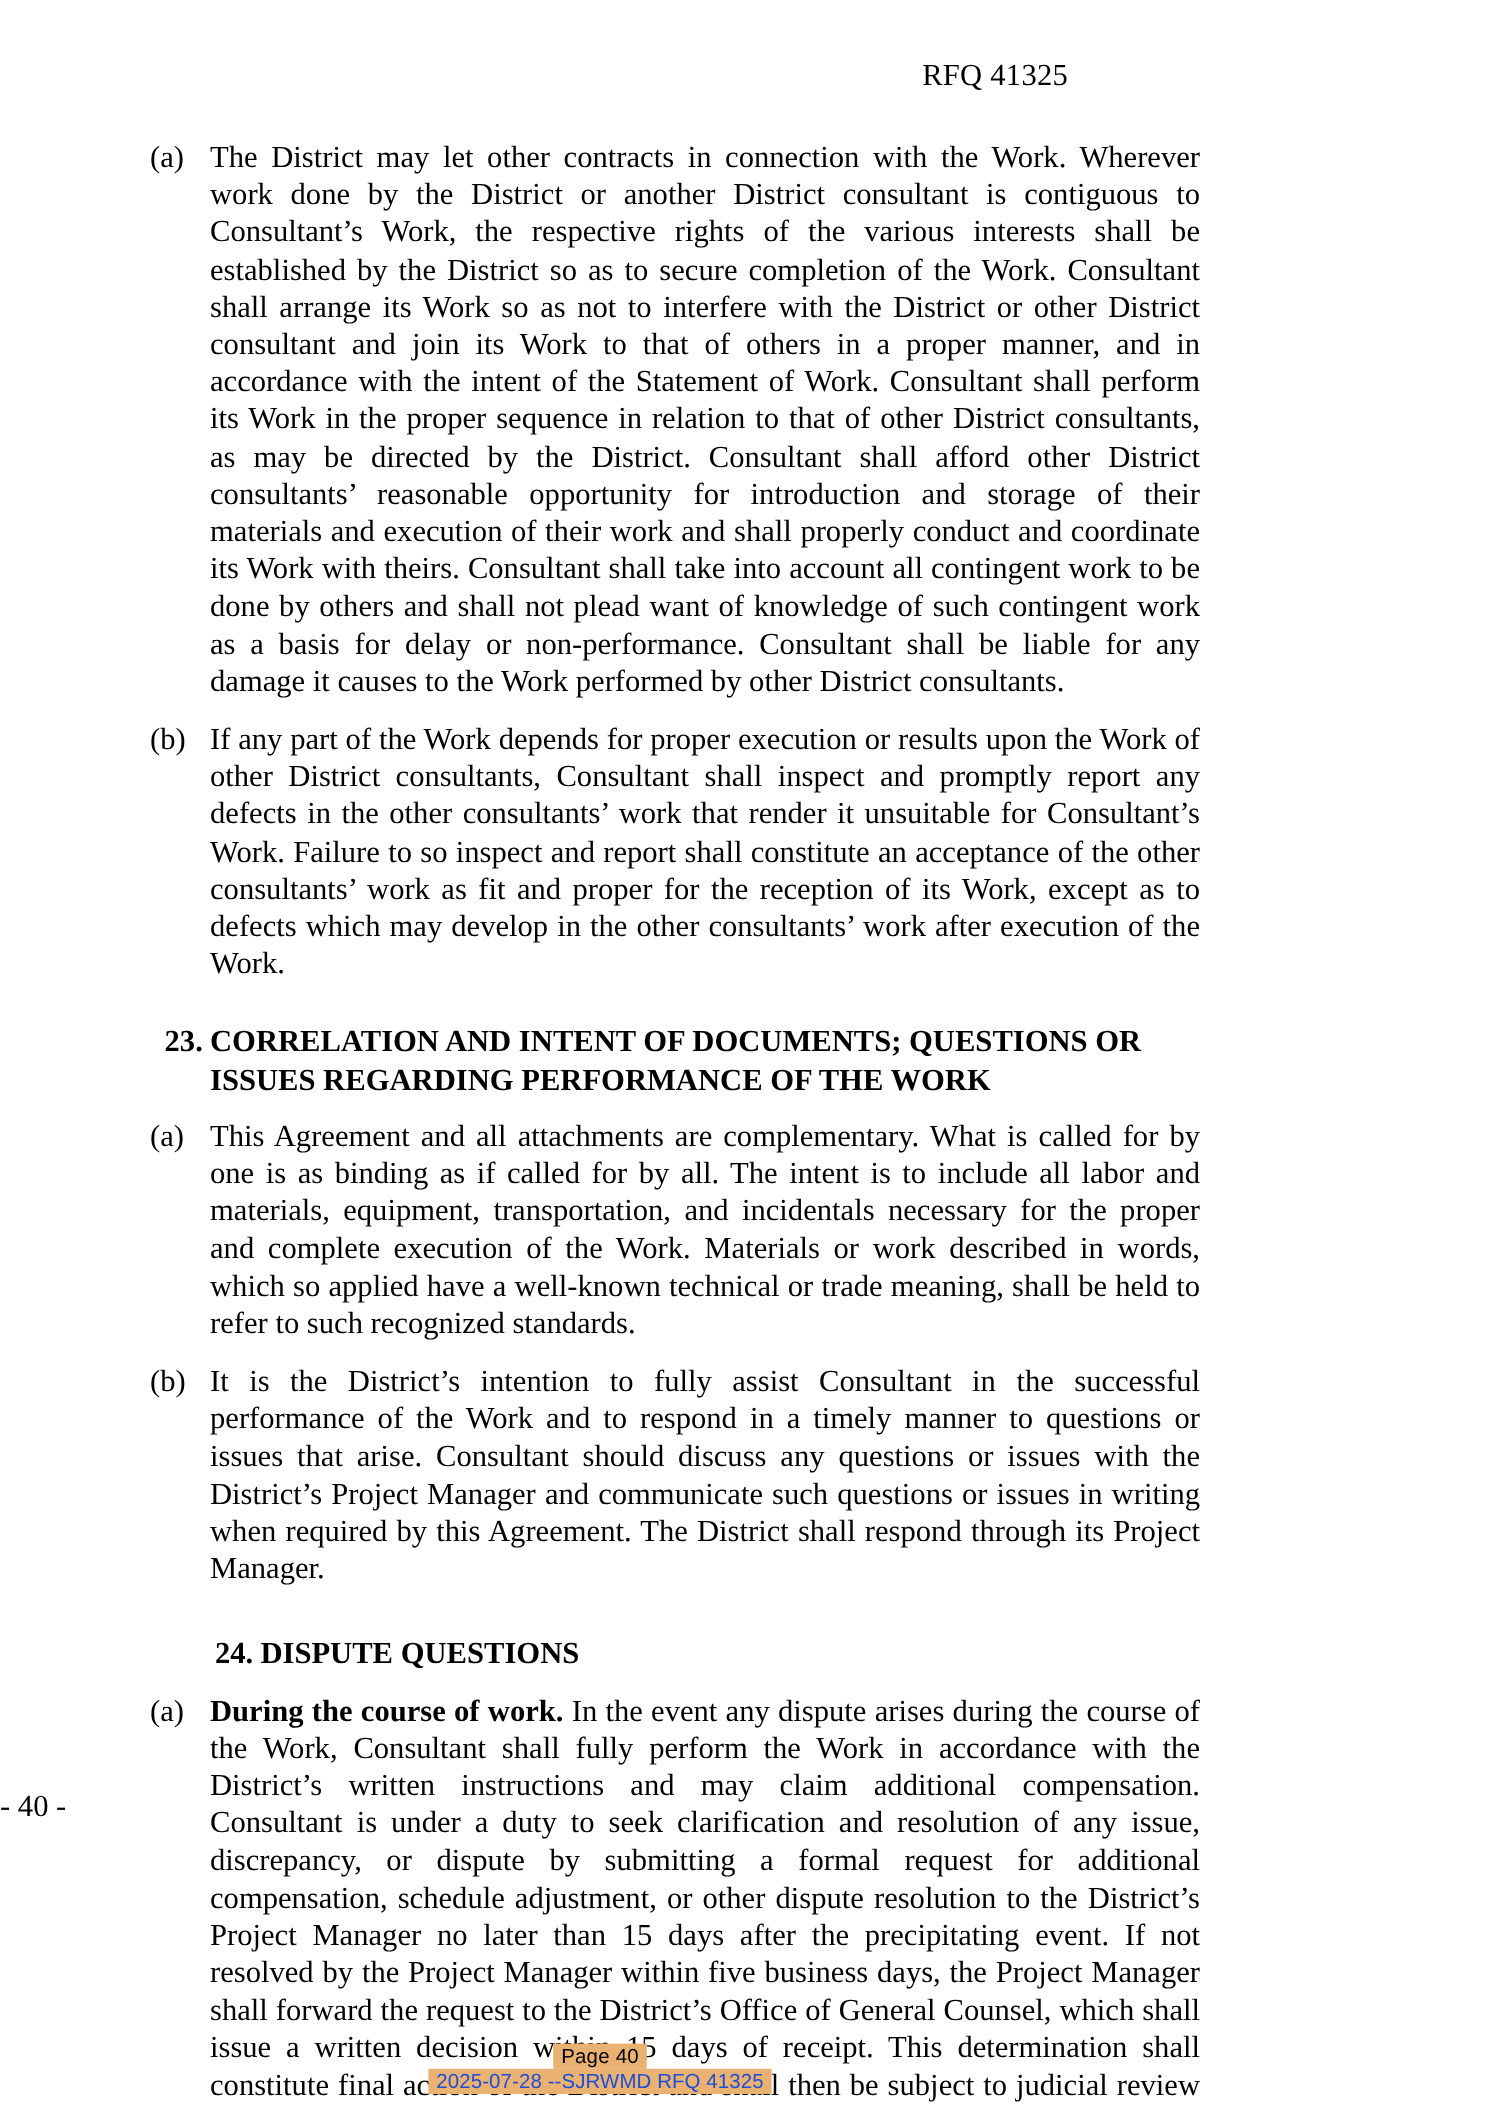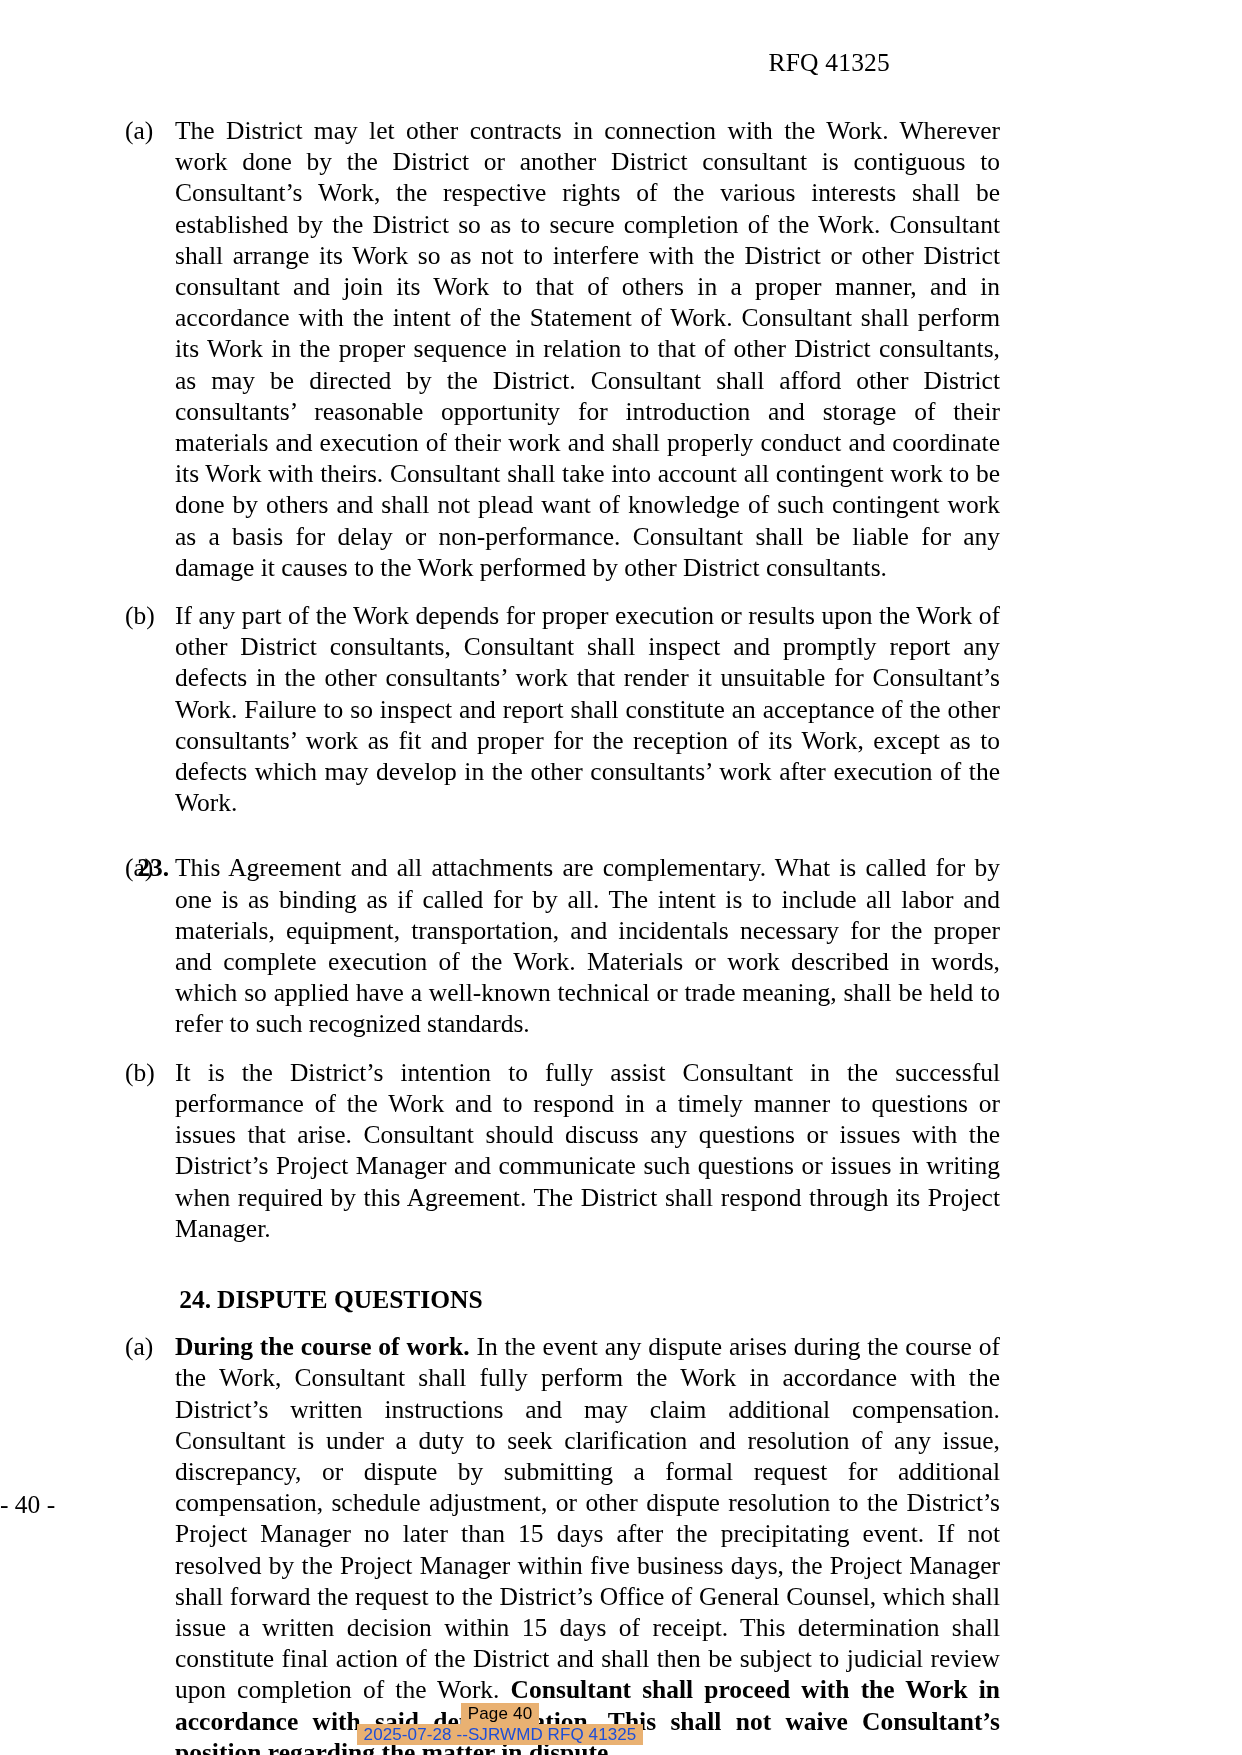--- a/index.html
+++ b/index.html
@@ -119,20 +119,21 @@
       <span>The District may let other contracts in connection with the Work. Wherever work done by the District or another District consultant is contiguous to Consultant’s Work, the respective rights of the various interests shall be established by the District so as to secure completion of the Work. Consultant shall arrange its Work so as not to interfere with the District or other District consultant and join its Work to that of others in a proper manner, and in accordance with the intent of the Statement of Work. Consultant shall perform its Work in the proper sequence in relation to that of other District consultants, as may be directed by the District. Consultant shall afford other District consultants’ reasonable opportunity for introduction and storage of their materials and execution of their work and shall properly conduct and coordinate its Work with theirs. Consultant shall take into account all contingent work to be done by others and shall not plead want of knowledge of such contingent work as a basis for delay or non-performance. Consultant shall be liable for any damage it causes to the Work performed by other District consultants.</span>
     </p>
 
     <p class="item">
       <span class="marker">(b)</span>
       <span>If any part of the Work depends for proper execution or results upon the Work of other District consultants, Consultant shall inspect and promptly report any defects in the other consultants’ work that render it unsuitable for Consultant’s Work. Failure to so inspect and report shall constitute an acceptance of the other consultants’ work as fit and proper for the reception of its Work, except as to defects which may develop in the other consultants’ work after execution of the Work.</span>
     </p>
 
     <h2 class="section-heading">
       <span class="num">23.</span>
+      <span>CORRELATION AND INTENT OF DOCUMENTS; QUESTIONS OR ISSUES REGARDING PERFORMANCE OF THE WORK</span>
     </h2>
 
     <p class="item">
       <span class="marker">(a)</span>
       <span>This Agreement and all attachments are complementary. What is called for by one is as binding as if called for by all. The intent is to include all labor and materials, equipment, transportation, and incidentals necessary for the proper and complete execution of the Work. Materials or work described in words, which so applied have a well-known technical or trade meaning, shall be held to refer to such recognized standards.</span>
     </p>
 
     <p class="item">
       <span class="marker">(b)</span>
       <span>It is the District’s intention to fully assist Consultant in the successful performance of the Work and to respond in a timely manner to questions or issues that arise. Consultant should discuss any questions or issues with the District’s Project Manager and communicate such questions or issues in writing when required by this Agreement. The District shall respond through its Project Manager.</span>

